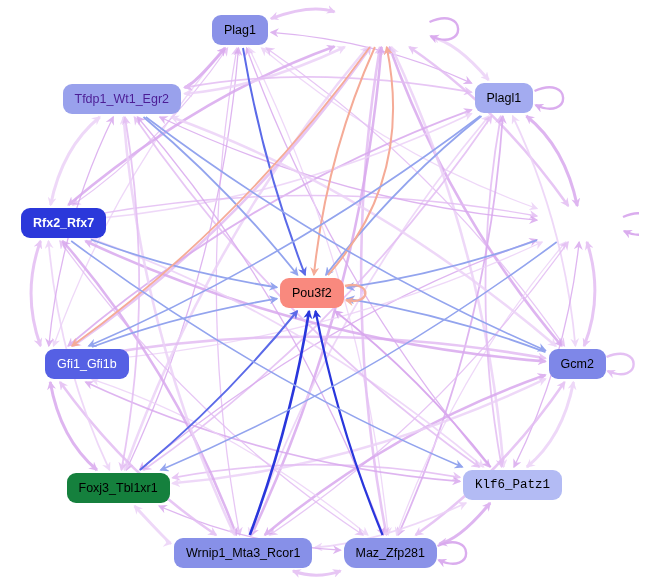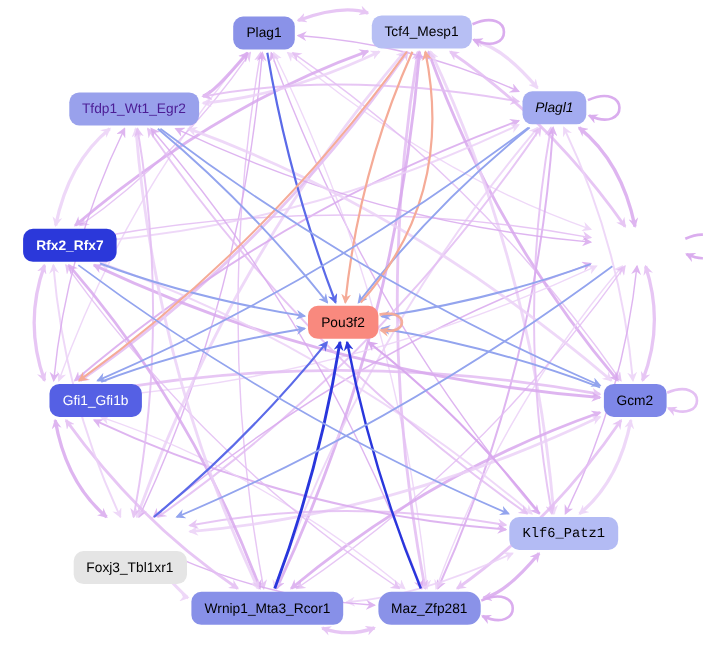--- a/index.html
+++ b/index.html
@@ -151,24 +151,23 @@
         <path d="M 429.5 22 C 467.5 5, 467.5 53, 430.5 36" fill="none" stroke="#d9a9ee" stroke-width="2.4" opacity="0.95" marker-end="url(#arrow-plum2)"></path>
         <path d="M 534.5 91 C 572.5 74, 572.5 122, 535.5 105" fill="none" stroke="#d9a9ee" stroke-width="2.4" opacity="0.95" marker-end="url(#arrow-plum2)"></path>
         <path d="M 623 217 C 661 200, 661 248, 624 231" fill="none" stroke="#d9a9ee" stroke-width="2.4" opacity="0.95" marker-end="url(#arrow-plum2)"></path>
         <path d="M 437.5 546 C 475.5 529, 475.5 577, 438.5 560" fill="none" stroke="#d9a9ee" stroke-width="2.4" opacity="0.95" marker-end="url(#arrow-plum2)"></path>
         <path d="M 606.5 357 C 642.5 342, 642.5 386, 607.5 371" fill="none" stroke="#e3bdf3" stroke-width="2.4" opacity="0.95" marker-end="url(#arrow-plum1)"></path>
         <path d="M 345 286 C 372 280, 372 306, 346 300" fill="none" stroke="#f5ab97" stroke-width="2.4" opacity="0.95" marker-end="url(#arrow-salmon)"></path>
       </g>
     </svg>
 
 <div class="node" style="background: rgb(138, 146, 232); color: rgb(0, 0, 0); left: 212px; top: 15px;"><span>Plag1</span></div>
-    <div class="node" style="background: rgb(183, 191, 244); color: rgb(0, 0, 0); left: 337.5px; top: 14px;"><span>Tcf4_Mesp1</span></div>
     <div class="node" style="background: rgb(153, 161, 236); color: #4c1d95; left: 62.5px; top: 84px;"><span>Tfdp1_Wt1_Egr2</span></div>
-    <div class="node" style="background: rgb(163, 171, 240); color: rgb(0, 0, 0); left: 474.5px; top: 83px; font-style: italic;"><span>Plagl1</span></div>
+    <div class="node" style="background: rgb(163, 171, 240); color: rgb(0, 0, 0); left: 474.5px; top: 83px;"><span>Plagl1</span></div>
     <div class="node" style="background: rgb(43, 56, 218); color: rgb(255, 255, 255); left: 21px; top: 208px; font-weight: bold;"><span>Rfx2_Rfx7</span></div>
     <div class="node" style="background: rgb(249, 137, 126); color: rgb(0, 0, 0); left: 280px; top: 278px;"><span>Pou3f2</span></div>
     <div class="node" style="background: rgb(85, 96, 228); color: rgb(255, 255, 255); left: 5px; top: 349px; margin-left: 40px;"><span>Gfi1_Gfi1b</span></div>
     <div class="node" style="background: rgb(126, 135, 232); color: rgb(0, 0, 0); left: 548.5px; top: 349px;"><span>Gcm2</span></div>
-    <div class="node" style="background: #e5e5e5; color: rgb(0, 0, 0); left: 66.5px; top: 473px; margin-top: 28px;"><span>Foxj3_Tbl1xr1</span></div>
+    <div class="node" style="background: #15803d; color: rgb(0, 0, 0); left: 66.5px; top: 473px;"><span>Foxj3_Tbl1xr1</span></div>
     <div class="node" style="background: rgb(179, 187, 244); color: rgb(0, 0, 0); left: 463px; top: 470px; font-family: Liberation Mono, monospace;"><span>Klf6_Patz1</span></div>
     <div class="node" style="background: rgb(135, 144, 232); color: rgb(0, 0, 0); left: 174px; top: 538px;"><span>Wrnip1_Mta3_Rcor1</span></div>
     <div class="node" style="background: rgb(138, 146, 232); color: rgb(0, 0, 0); left: 343.5px; top: 538px; border-radius: 12px;"><span>Maz_Zfp281</span></div>
   </div>
 
 </body></html>

